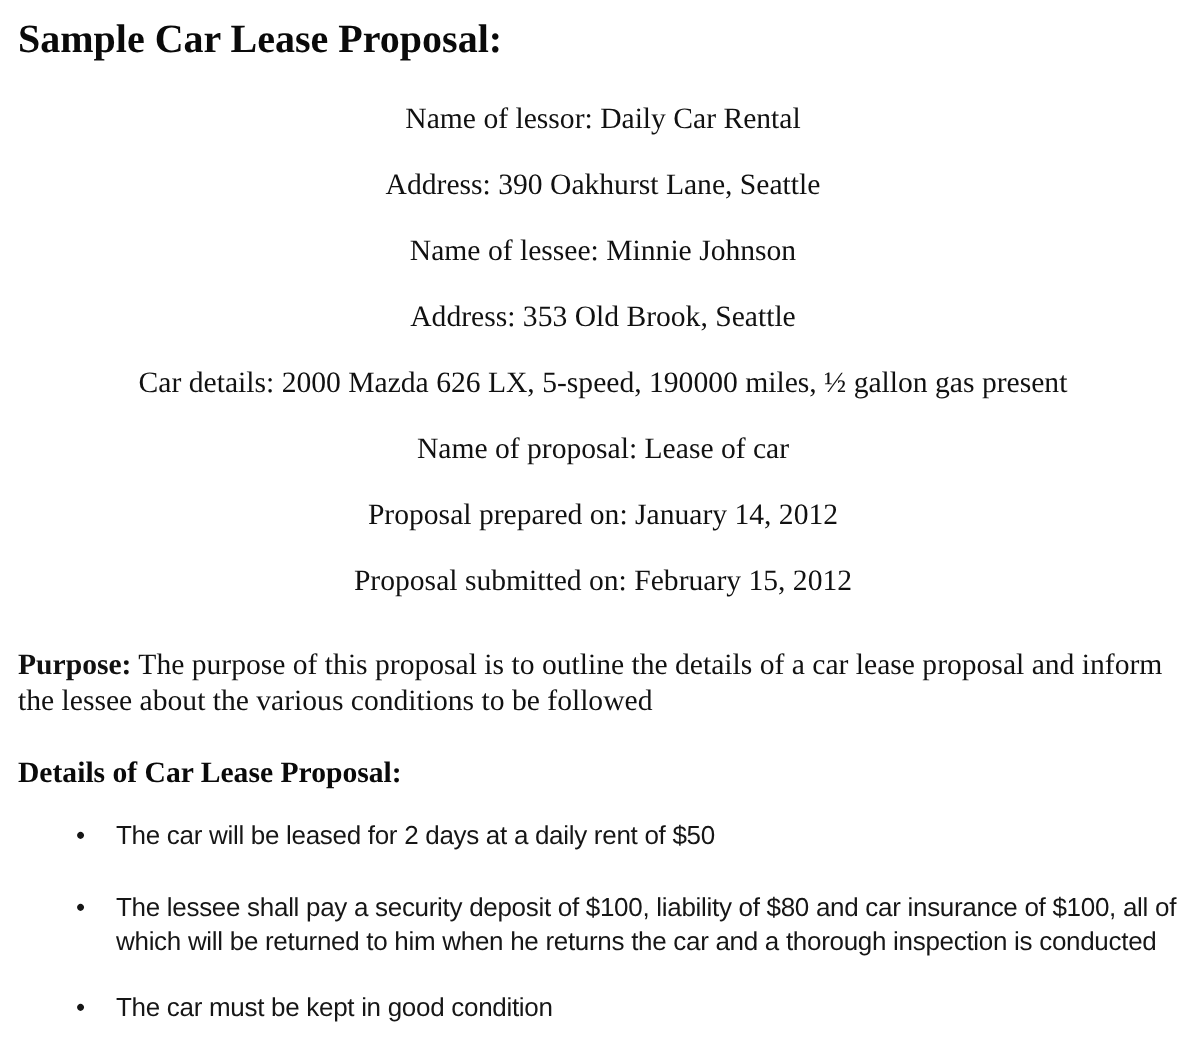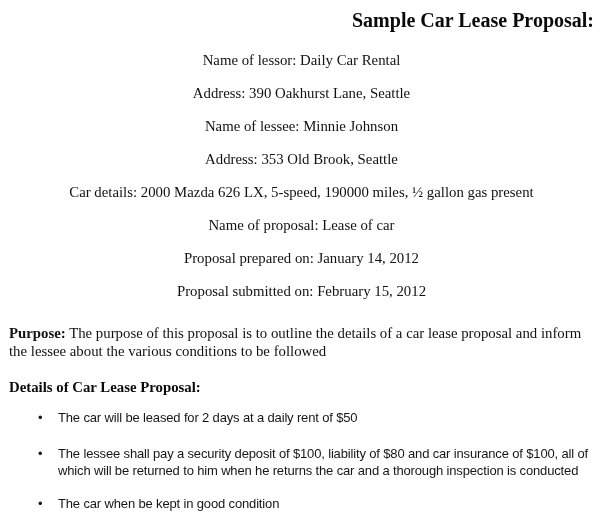--- a/index.html
+++ b/index.html
@@ -17,21 +17,20 @@
   .page {
     padding: 8px 6px 0 9px;
   }
   h1.doc-title {
     font-family: "Liberation Serif", serif;
     font-size: 20px;
     line-height: 24px;
     font-weight: bold;
     margin: 0 0 19px 0;
     color: #0a0a0a;
-    text-align: right;
   }
   p.field {
     font-size: 14.8px;
     line-height: 18px;
     margin: 0 0 15px 0;
     text-align: center;
   }
   p.purpose {
     font-size: 14.8px;
     line-height: 18px;
@@ -125,16 +124,16 @@
   <p class="purpose">
     <strong>Purpose:</strong>
     <span>The purpose of this proposal is to outline the details of a car lease proposal and inform the lessee about the various conditions to be followed</span>
   </p>
 
   <h2 class="details-heading">Details of Car Lease Proposal:</h2>
 
   <ul class="bullets">
     <li><span class="bullet-dot">•</span><span>The car will be leased for 2 days at a daily rent of $50</span></li>
     <li><span class="bullet-dot">•</span><span>The lessee shall pay a security deposit of $100, liability of $80 and car insurance of $100, all of which will be returned to him when he returns the car and a thorough inspection is conducted</span></li>
-    <li><span class="bullet-dot">•</span><span>The car when be kept in good condition</span></li>
+    <li><span class="bullet-dot">•</span><span>The car must be kept in good condition</span></li>
   </ul>
 
 </div>
 
 </body></html>

